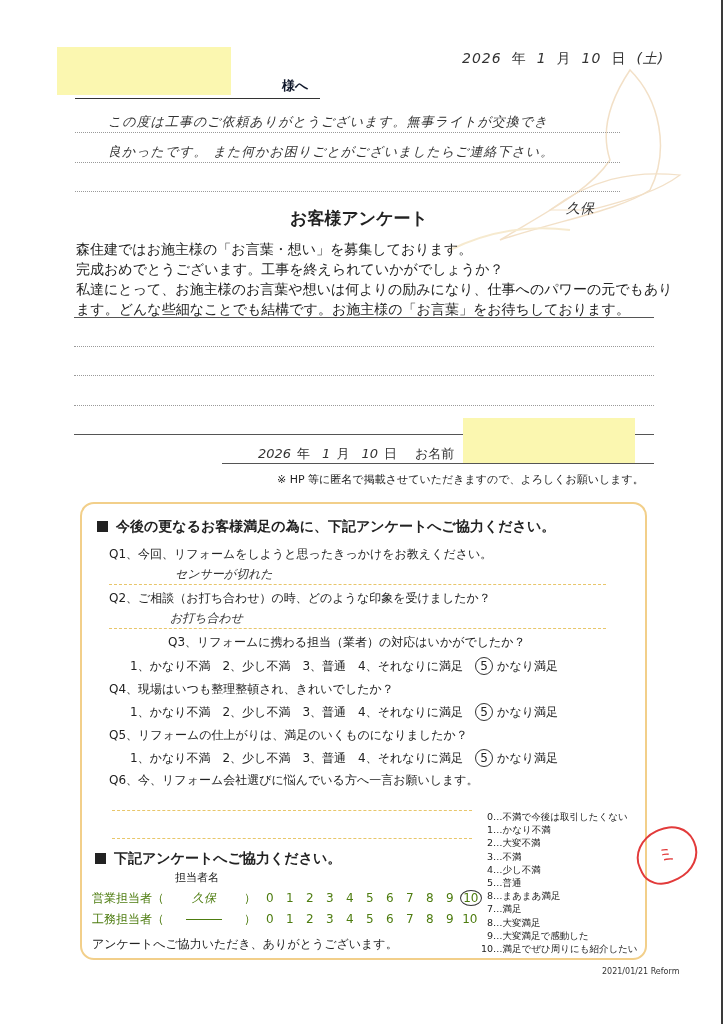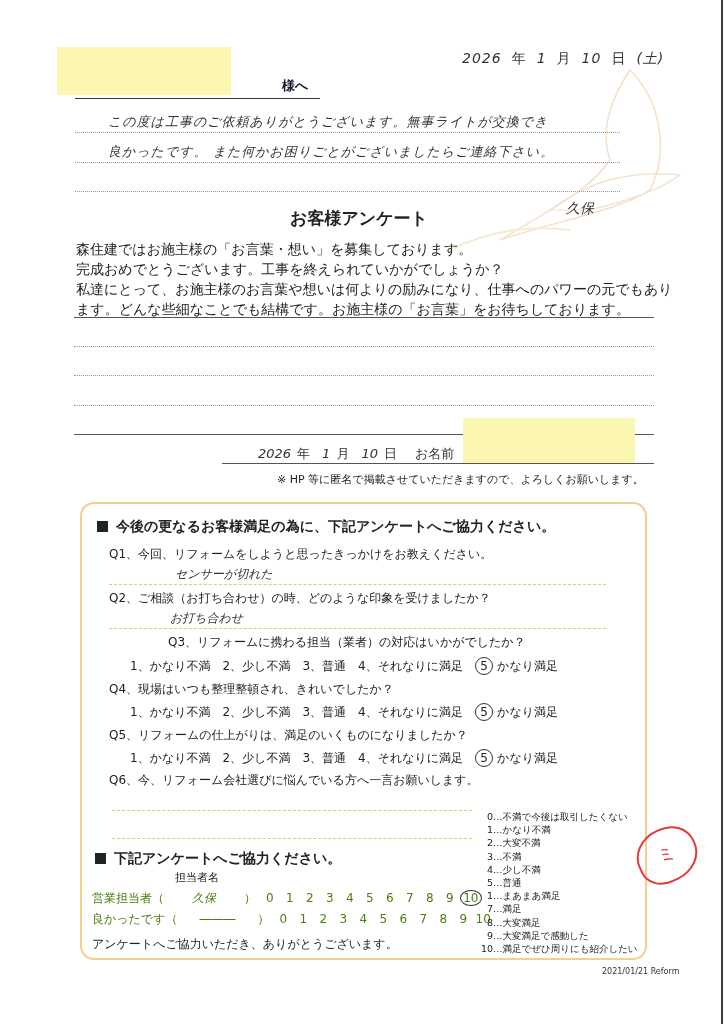--- a/index.html
+++ b/index.html
@@ -134,35 +134,35 @@
 <div class="sec-head" style="left:95px;top:850px;"><span class="sq"></span><span>下記アンケートへご協力ください。</span></div>
 <div class="q" style="left:175px;top:870px;font-size:11px;">担当者名</div>
 
 <div class="rating-row" style="left:92px;top:890px;">
   <span>営業担当者（</span><span class="nm">久保</span><span>）</span>
   <span class="nums">
     <span>0</span><span>1</span><span>2</span><span>3</span><span>4</span><span>5</span><span>6</span><span>7</span><span>8</span><span>9</span><span class="num-circled">10</span>
   </span>
 </div>
 <div class="rating-row" style="left:92px;top:911px;">
-  <span>良かったです（</span><span class="nm">―――</span><span>）</span>
+  <span>工務担当者（</span><span class="nm">―――</span><span>）</span>
   <span class="nums">
     <span>0</span><span>1</span><span>2</span><span>3</span><span>4</span><span>5</span><span>6</span><span>7</span><span>8</span><span>9</span><span>10</span>
   </span>
 </div>
 <div class="q" style="left:92px;top:936px;">アンケートへご協力いただき、ありがとうございます。</div>
 
 <div class="legend">
   <div>0…不満で今後は取引したくない</div>
   <div>1…かなり不満</div>
   <div>2…大変不満</div>
   <div>3…不満</div>
   <div>4…少し不満</div>
   <div>5…普通</div>
-  <div>1…まあまあ満足</div>
+  <div>8…まあまあ満足</div>
   <div>7…満足</div>
   <div>8…大変満足</div>
   <div>9…大変満足で感動した</div>
   <div style="margin-left:-6px">10…満足でぜひ周りにも紹介したい</div>
 </div>
 
 <div class="stamp">ミ</div>
 <div class="abs footer">2021/01/21 Reform</div>
 
 </body></html>

